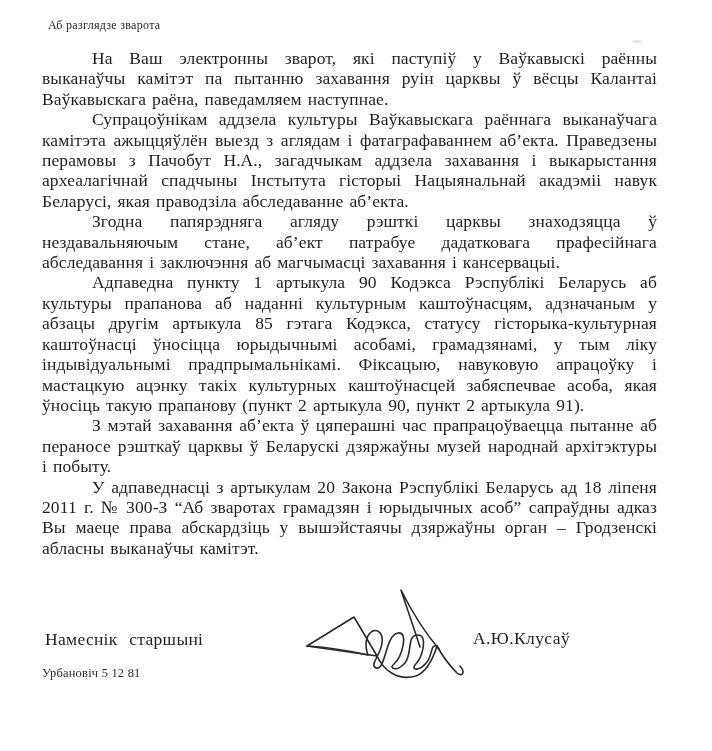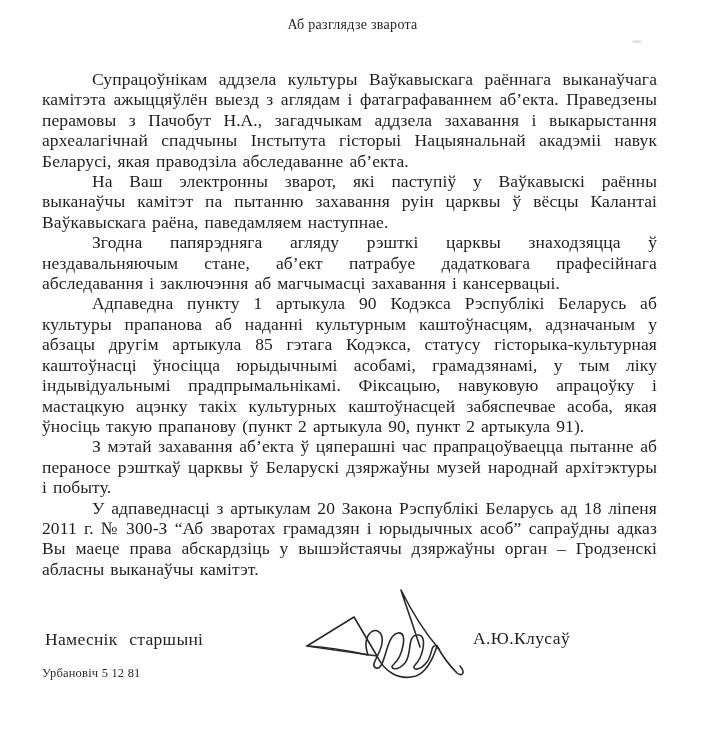--- a/index.html
+++ b/index.html
@@ -12,25 +12,24 @@
     width: 712px;
     height: 751px;
     background: #ffffff;
     font-family: "Liberation Serif", "DejaVu Serif", serif;
     color: #1f1f1f;
     overflow: hidden;
     box-sizing: border-box;
     padding: 14px 55px 0 42px;
   }
   .subject {
-    font-size: 14px;
+    font-size: 12px;
     line-height: 22px;
-    margin: 0 0 33px 6px;
+    margin: 0 0 12px 6px;
     letter-spacing: 0.3px;
-    text-align: center;
   }
   .body p {
     margin: 0;
     font-size: 17.5px;
     line-height: 20.4px;
     text-align: justify;
     text-indent: 50px;
     letter-spacing: 0.1px;
     word-spacing: 1.5px;
   }
@@ -87,22 +86,22 @@
   }
 </style>
 </head>
 <body>
 
 <div class="page">
 
   <div class="subject">Аб разглядзе зварота</div>
 
   <div class="body">
+    <p>На Ваш электронны зварот, які паступіў у Ваўкавыскі раённы выканаўчы камітэт па пытанню захавання руін царквы ў вёсцы Калантаі Ваўкавыскага раёна, паведамляем наступнае.</p>
     <p>Супрацоўнікам аддзела культуры Ваўкавыскага раённага выканаўчага камітэта ажыццяўлён выезд з аглядам і фатаграфаваннем аб’екта. Праведзены перамовы з Пачобут Н.А., загадчыкам аддзела захавання і выкарыстання археалагічнай спадчыны Інстытута гісторыі Нацыянальнай акадэміі навук Беларусі, якая праводзіла абследаванне аб’екта.</p>
-    <p>На Ваш электронны зварот, які паступіў у Ваўкавыскі раённы выканаўчы камітэт па пытанню захавання руін царквы ў вёсцы Калантаі Ваўкавыскага раёна, паведамляем наступнае.</p>
     <p>Згодна папярэдняга агляду рэшткі царквы знаходзяцца ў нездавальняючым стане, аб’ект патрабуе дадатковага прафесійнага абследавання і заключэння аб магчымасці захавання і кансервацыі.</p>
     <p>Адпаведна пункту 1 артыкула 90 Кодэкса Рэспублікі Беларусь аб культуры прапанова аб наданні культурным каштоўнасцям, адзначаным у абзацы другім артыкула 85 гэтага Кодэкса, статусу гісторыка-культурная каштоўнасці ўносіцца юрыдычнымі асобамі, грамадзянамі, у тым ліку індывідуальнымі прадпрымальнікамі. Фіксацыю, навуковую апрацоўку і мастацкую ацэнку такіх культурных каштоўнасцей забяспечвае асоба, якая ўносіць такую прапанову (пункт 2 артыкула 90, пункт 2 артыкула 91).</p>
     <p>З мэтай захавання аб’екта ў цяперашні час прапрацоўваецца пытанне аб пераносе рэшткаў царквы ў Беларускі дзяржаўны музей народнай архітэктуры і побыту.</p>
     <p>У адпаведнасці з артыкулам 20 Закона Рэспублікі Беларусь ад 18 ліпеня 2011 г. № 300-З “Аб зваротах грамадзян і юрыдычных асоб” сапраўдны адказ Вы маеце права абскардзіць у вышэйстаячы дзяржаўны орган – Гродзенскі абласны выканаўчы камітэт.</p>
   </div>
 
   <div class="sig-position">Намеснік старшыні</div>
 
   <svg class="signature-svg" viewBox="0 0 242 112" fill="none" stroke="#2a2a2a" stroke-width="1.6" stroke-linecap="round" stroke-linejoin="round">
     <path d="M9 73 L56 44 L79 83 Z"></path>

